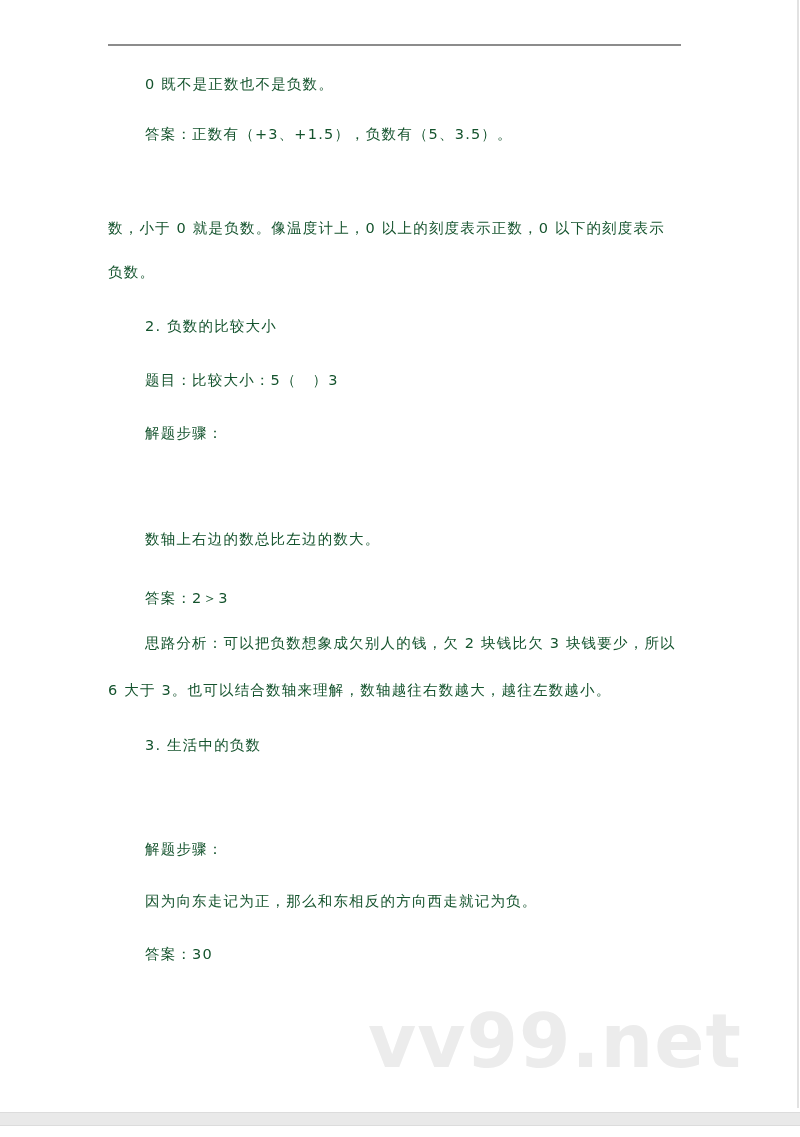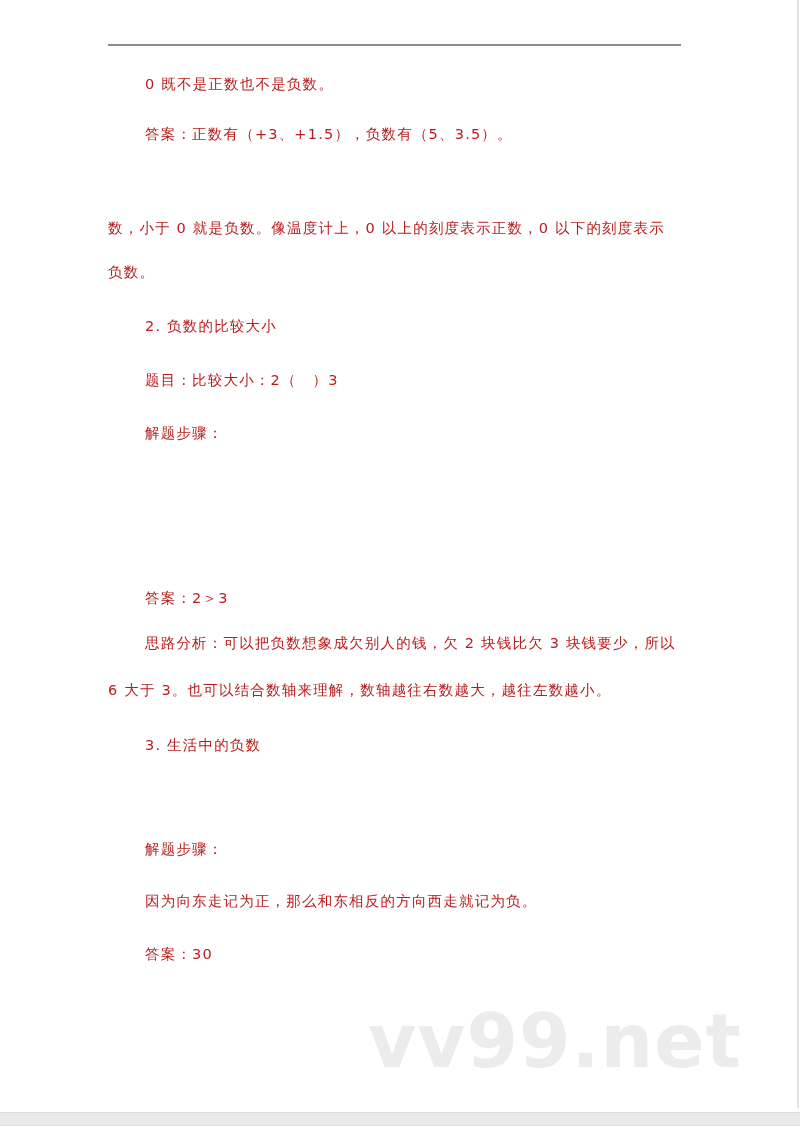--- a/index.html
+++ b/index.html
@@ -13,21 +13,21 @@
     position: absolute; left: 0; top: 0; width: 797px; height: 1108px;
     background: #ffffff;
     border-right: 2px solid #e2e2e2;
   }
   .header-rule {
     position: absolute; left: 108px; top: 44px; width: 573px; height: 2px;
     background: #8c8c8c;
   }
   .line {
     position: absolute; left: 145px; font-size: 14.5px; line-height: 20px;
-    white-space: nowrap; letter-spacing: 1.2px; color: #b91c1c;
+    white-space: nowrap; letter-spacing: 1.2px; color: #14532d;
   }
   .line.cont { left: 108px; }
   .watermark {
     position: absolute; left: 368px; top: 998px;
     font-family: "DejaVu Sans", sans-serif; font-weight: bold;
     font-size: 74px; color: #ececec; letter-spacing: 1px;
   }
   .bottom-bar {
     position: absolute; left: 0; top: 1112px; width: 800px; height: 12px;
     background: #e9e9e9;
@@ -39,22 +39,23 @@
 
 <div class="page">
   <div class="header-rule"></div>
 
   <div class="line" style="top:74px">0 既不是正数也不是负数。</div>
   <div class="line" style="top:124px">答案：正数有（+3、+1.5），负数有（5、3.5）。</div>
   <div class="line cont" style="top:218px">数，小于 0 就是负数。像温度计上，0 以上的刻度表示正数，0 以下的刻度表示</div>
   <div class="line cont" style="top:262px">负数。</div>
 
   <div class="line" style="top:316px">2. 负数的比较大小</div>
-  <div class="line" style="top:370px">题目：比较大小：2（　）3</div>
+  <div class="line" style="top:370px">题目：比较大小：5（　）3</div>
   <div class="line" style="top:423px">解题步骤：</div>
+  <div class="line" style="top:529px">数轴上右边的数总比左边的数大。</div>
   <div class="line" style="top:588px">答案：2＞3</div>
   <div class="line" style="top:633px">思路分析：可以把负数想象成欠别人的钱，欠 2 块钱比欠 3 块钱要少，所以</div>
   <div class="line cont" style="top:680px">6 大于 3。也可以结合数轴来理解，数轴越往右数越大，越往左数越小。</div>
 
   <div class="line" style="top:735px">3. 生活中的负数</div>
   <div class="line" style="top:839px">解题步骤：</div>
   <div class="line" style="top:891px">因为向东走记为正，那么和东相反的方向西走就记为负。</div>
   <div class="line" style="top:944px">答案：30</div>
 
   <div class="watermark">vv99.net</div>

